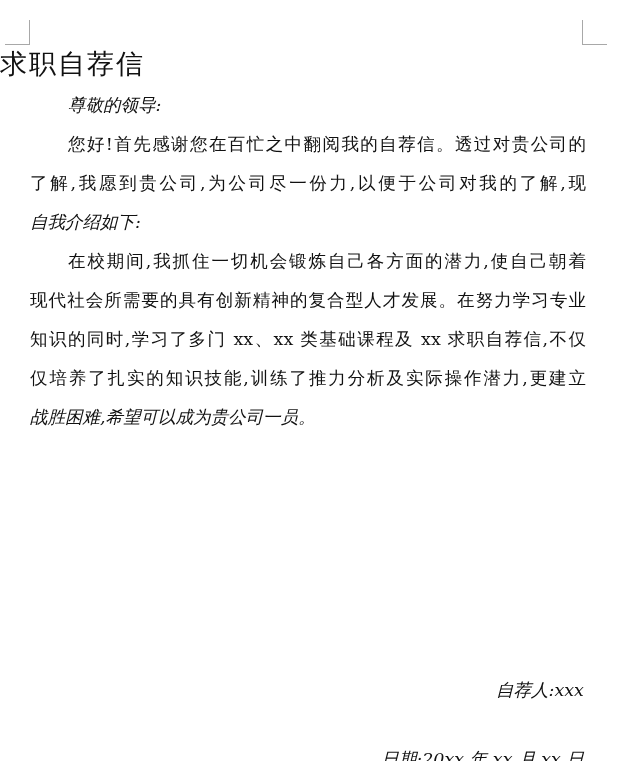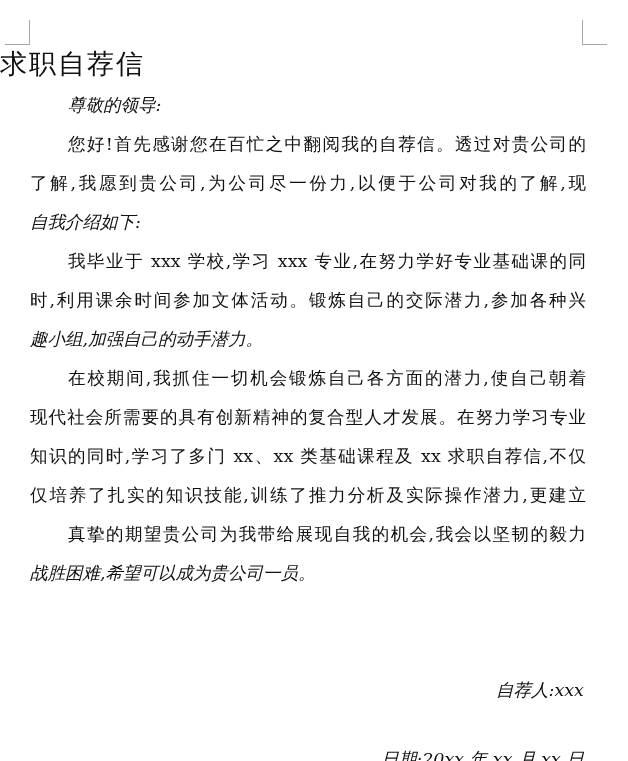--- a/index.html
+++ b/index.html
@@ -27,33 +27,27 @@
 
 <div class="body">
   <div class="line indent last">尊敬的领导:</div>
 
   <div>
     <div class="line indent">您好!首先感谢您在百忙之中翻阅我的自荐信。透过对贵公司的</div>
     <div class="line">了解,我愿到贵公司,为公司尽一份力,以便于公司对我的了解,现</div>
     <div class="line last">自我介绍如下:</div>
   </div>
 
-  <div>
-    <div class="line indent">我毕业于 xxx 学校,学习 xxx 专业,在努力学好专业基础课的同</div>
-    <div class="line">时,利用课余时间参加文体活动。锻炼自己的交际潜力,参加各种兴</div>
-    <div class="line last">趣小组,加强自己的动手潜力。</div>
-  </div>
 
   <div>
     <div class="line indent">在校期间,我抓住一切机会锻炼自己各方面的潜力,使自己朝着</div>
     <div class="line">现代社会所需要的具有创新精神的复合型人才发展。在努力学习专业</div>
     <div class="line">知识的同时,学习了多门 xx、xx 类基础课程及 xx 求职自荐信,不仅</div>
     <div class="line">仅培养了扎实的知识技能,训练了推力分析及实际操作潜力,更建立</div>
   </div>
 
   <div>
-    <div class="line indent">真挚的期望贵公司为我带给展现自我的机会,我会以坚韧的毅力</div>
     <div class="line last">战胜困难,希望可以成为贵公司一员。</div>
   </div>
 </div>
 
 <div class="sign" style="top:675px;">自荐人:xxx</div>
 <div class="sign" style="top:716px;margin-top:28px;">日期:20xx 年 xx 月 xx 日</div>
 
 </body></html>

